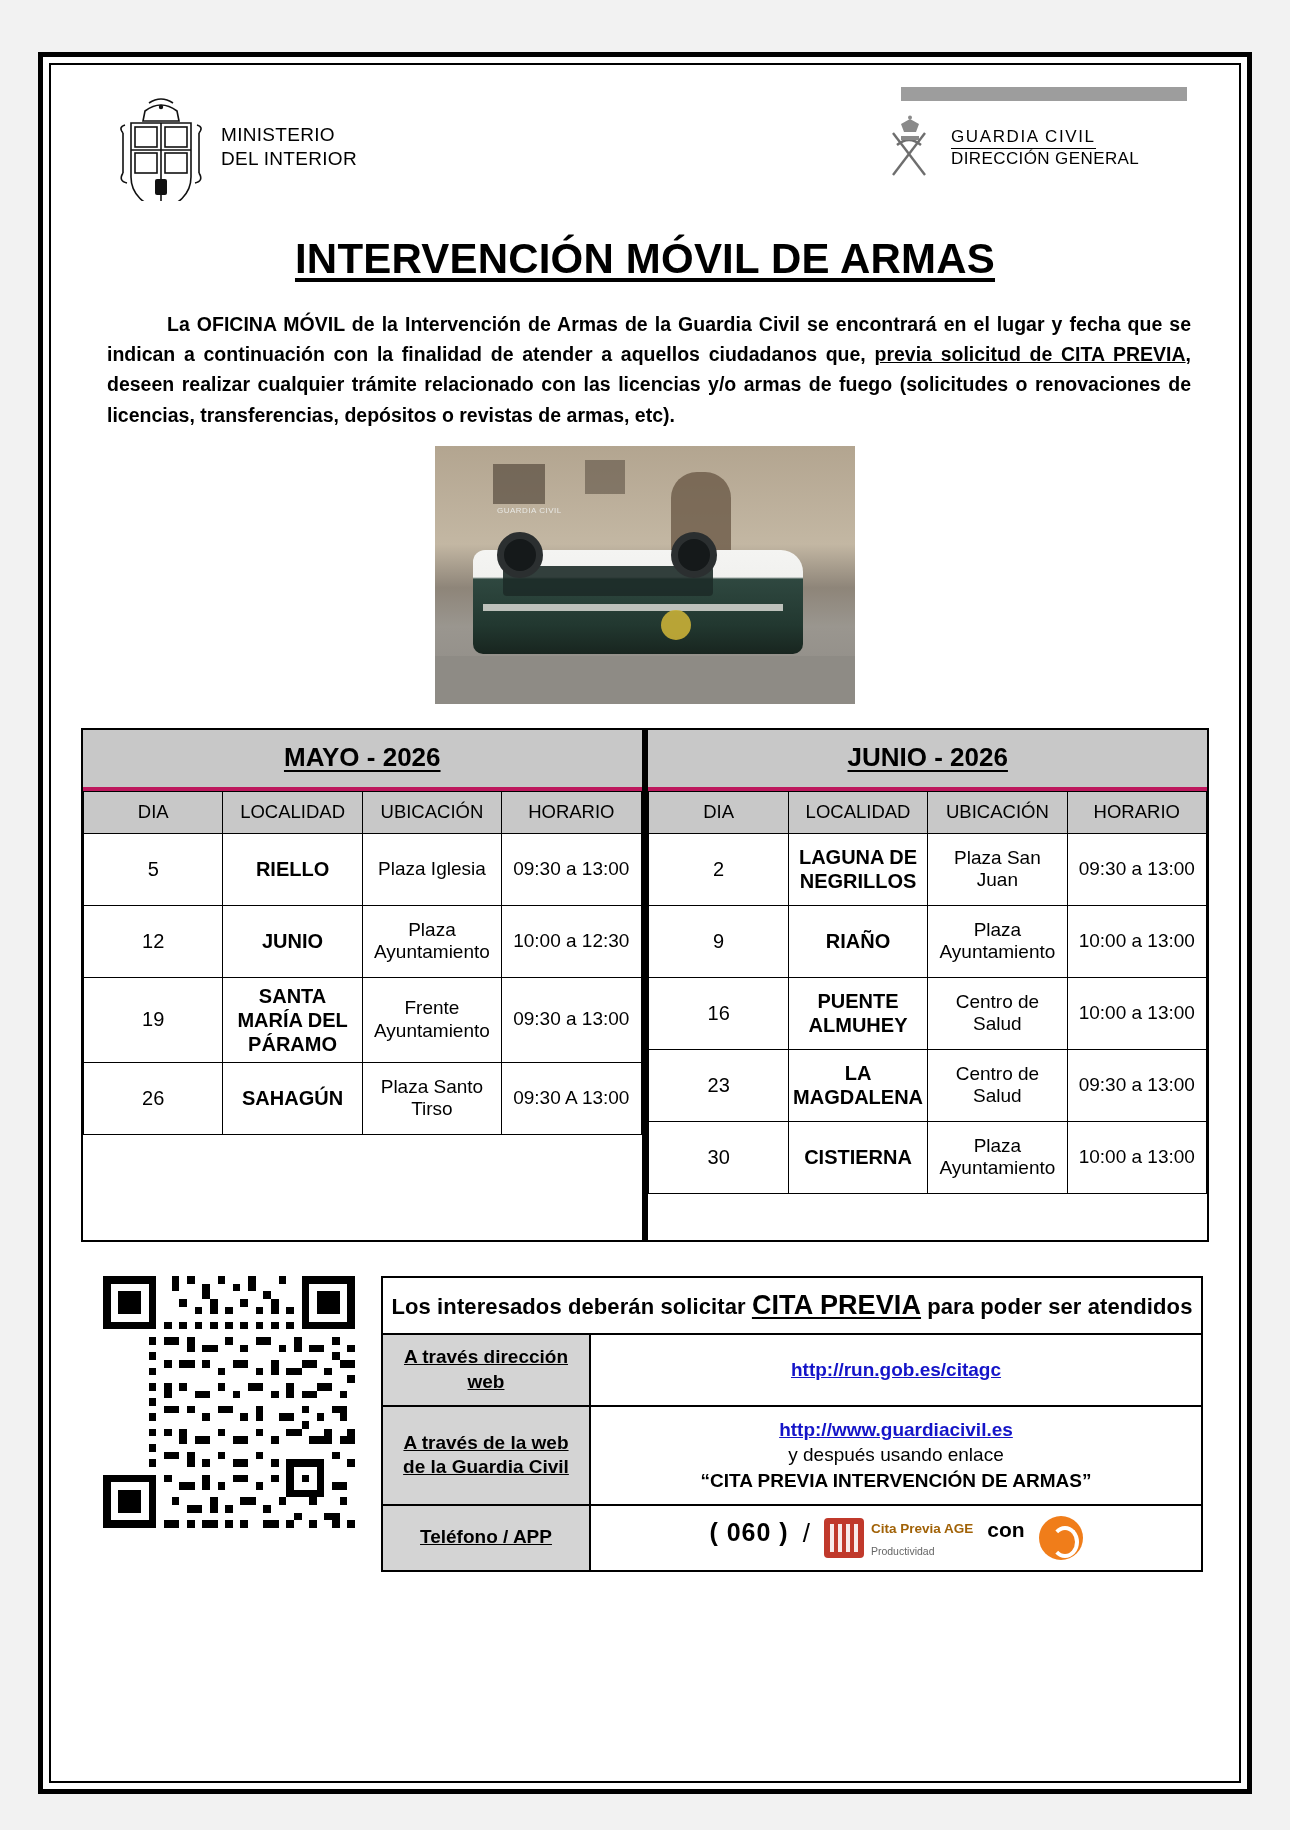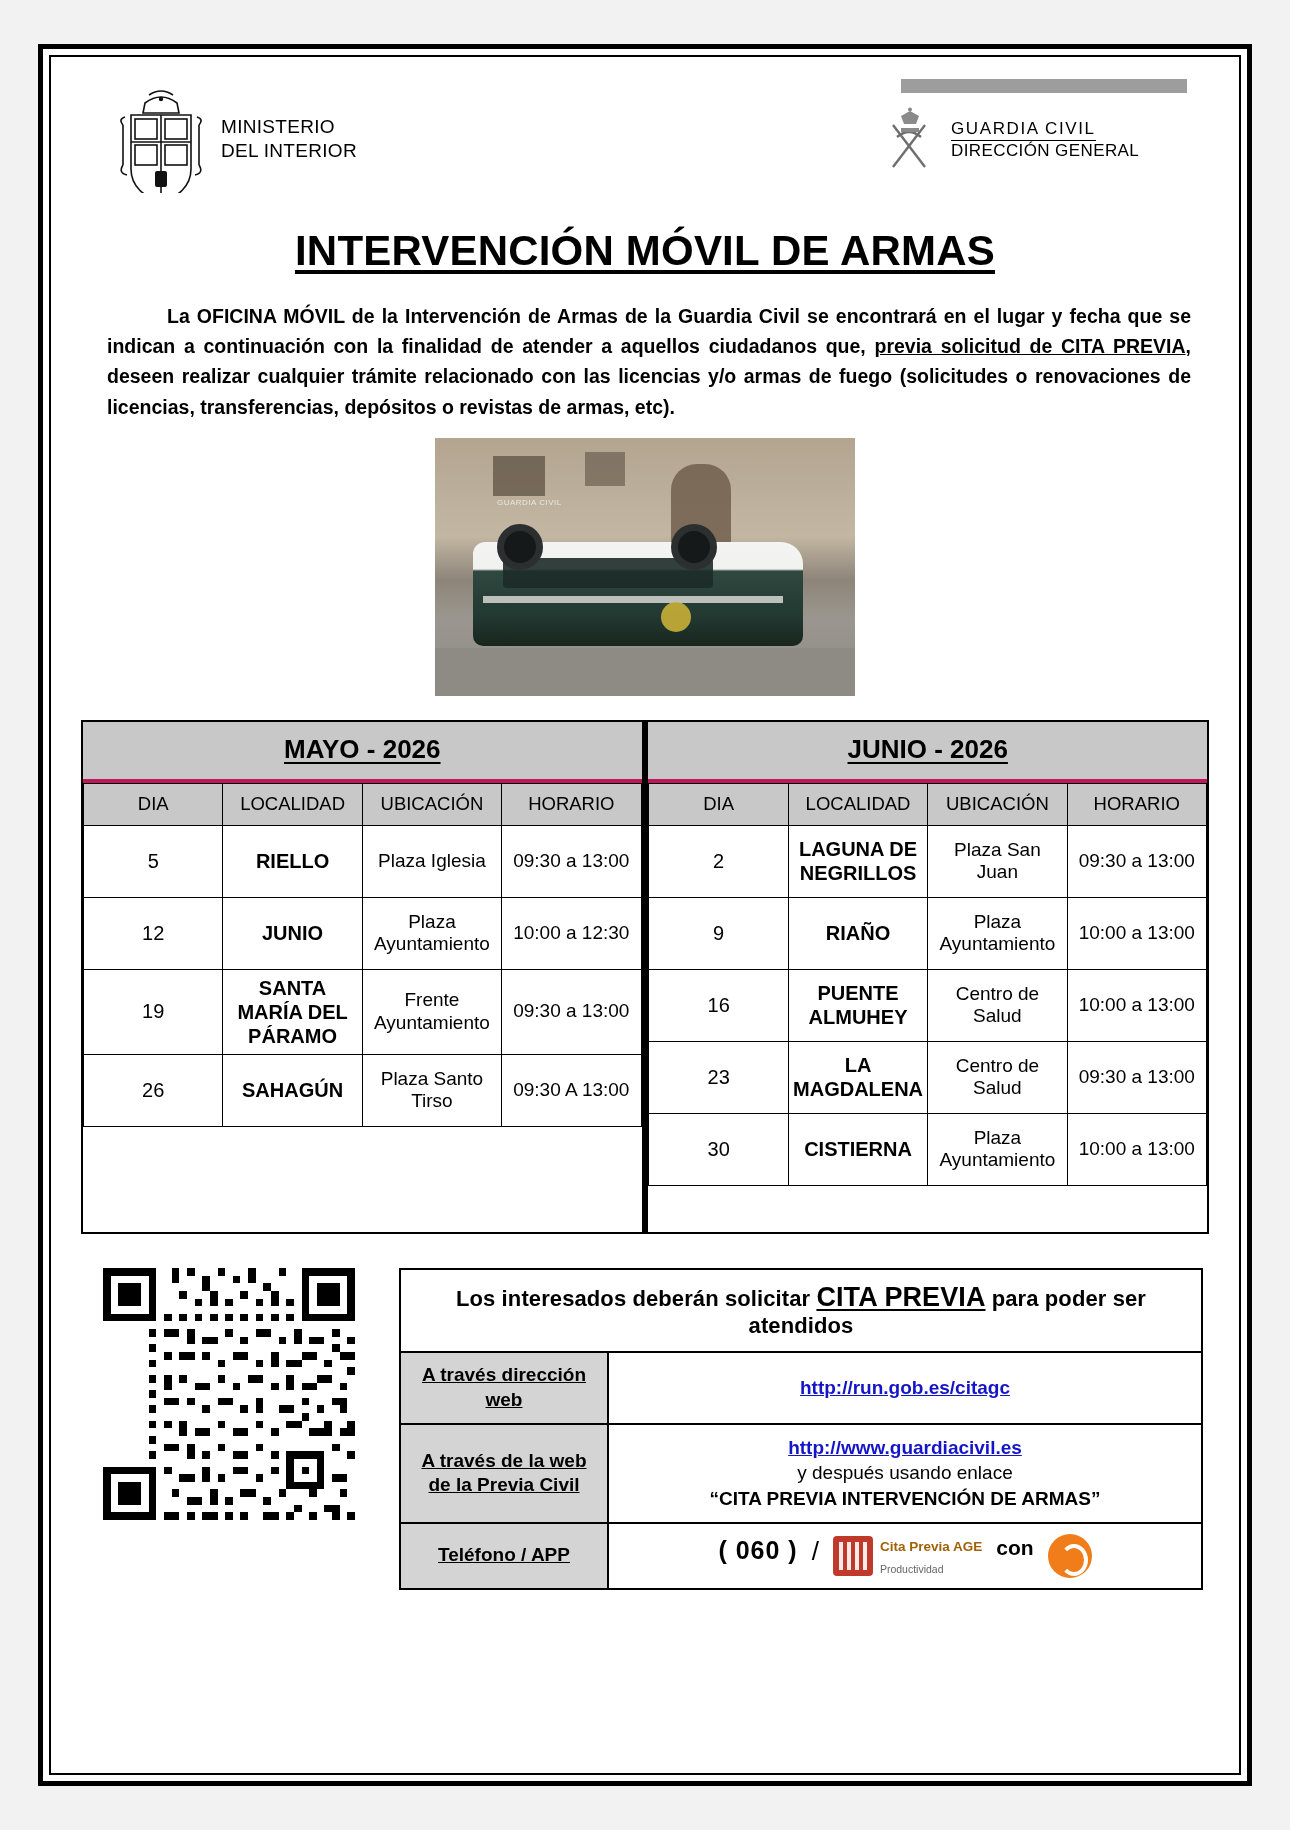--- a/index.html
+++ b/index.html
@@ -7,21 +7,21 @@
   body {
     width: 1290px;
     height: 1830px;
     background: #f2f2f2;
     font-family: "Liberation Sans", sans-serif;
     color: #000;
   }
   .page {
     position: absolute;
     left: 38px;
-    top: 44px;
+    top: 52px;
     width: 1214px;
     height: 1742px;
     background: #ffffff;
     border: 5px solid #000;
     padding: 6px;
   }
   .page-inner {
     width: 100%;
     height: 100%;
     border: 2px solid #000;
@@ -131,21 +131,21 @@
   table.mt td.ubi { font-size: 19px; line-height: 1.2; }
   table.mt td.hor { width: 118px; font-size: 19px; line-height: 1.2; }
   table.mt tbody tr { height: 72px; }
   table.mt tr.empty td { border-left: none; border-right: none; border-bottom: none; height: 106px; }
   table.mt tr.empty td.first { border-left: none; }
 
   
   .bottom { display: flex; margin-top: 34px; gap: 26px; align-items: flex-start; }
   .qr-wrap { width: 252px; height: 252px; margin-left: 22px; }
   .qr { width: 100%; height: 100%; display: block; }
-  .cita { flex: 1; border: 2px solid #000; margin-right: 6px; margin-left: 18px; }
+  .cita { flex: 1; border: 2px solid #000; margin-right: 6px; }
   .cita-title {
     text-align: center;
     font-size: 22px;
     font-weight: bold;
     padding: 12px 6px;
     border-bottom: 2px solid #000;
     letter-spacing: .1px;
   }
   .cita-title .big { font-size: 27px; text-decoration: underline; text-underline-offset: 3px; }
   .cita-row { display: flex; border-bottom: 2px solid #000; }
@@ -427,21 +427,21 @@
           <div class="cita-label">
             <u>A través dirección web</u>
           </div>
           <div class="cita-val">
             <a class="link" href="#">http://run.gob.es/citagc</a>
           </div>
         </div>
 
         <div class="cita-row">
           <div class="cita-label">
-            <u>A través de la web de la  Previa Civil</u>
+            <u>A través de la web de la  Guardia Civil</u>
           </div>
           <div class="cita-val">
             <div>
               <div><a class="link" href="#">http://www.guardiacivil.es</a></div>
               <div>y después usando enlace</div>
               <div class="quote">“CITA PREVIA INTERVENCIÓN DE ARMAS”</div>
             </div>
           </div>
         </div>
 

